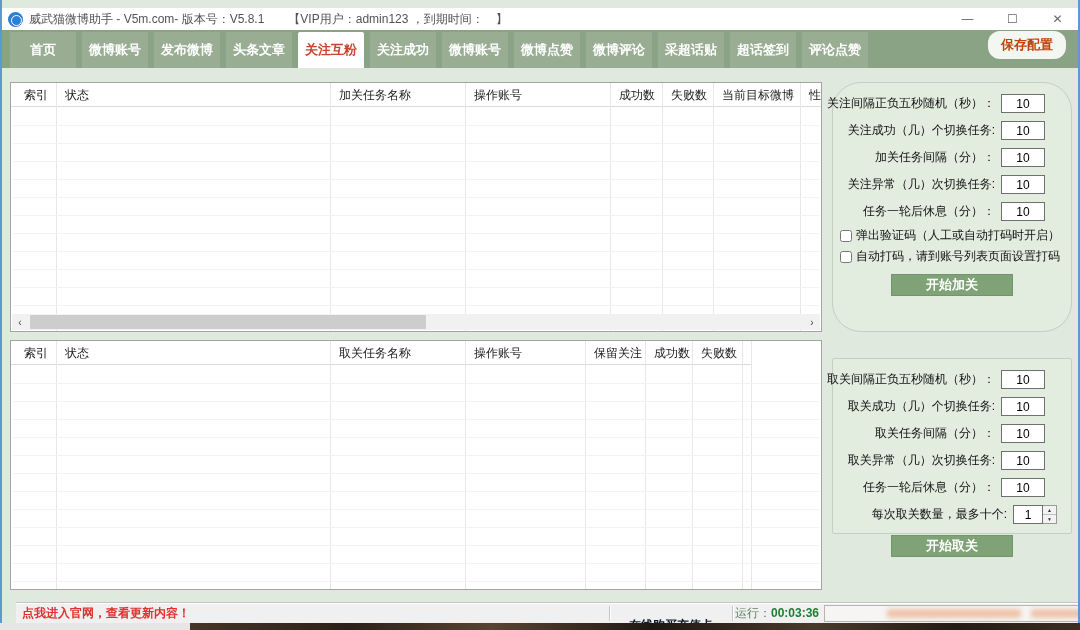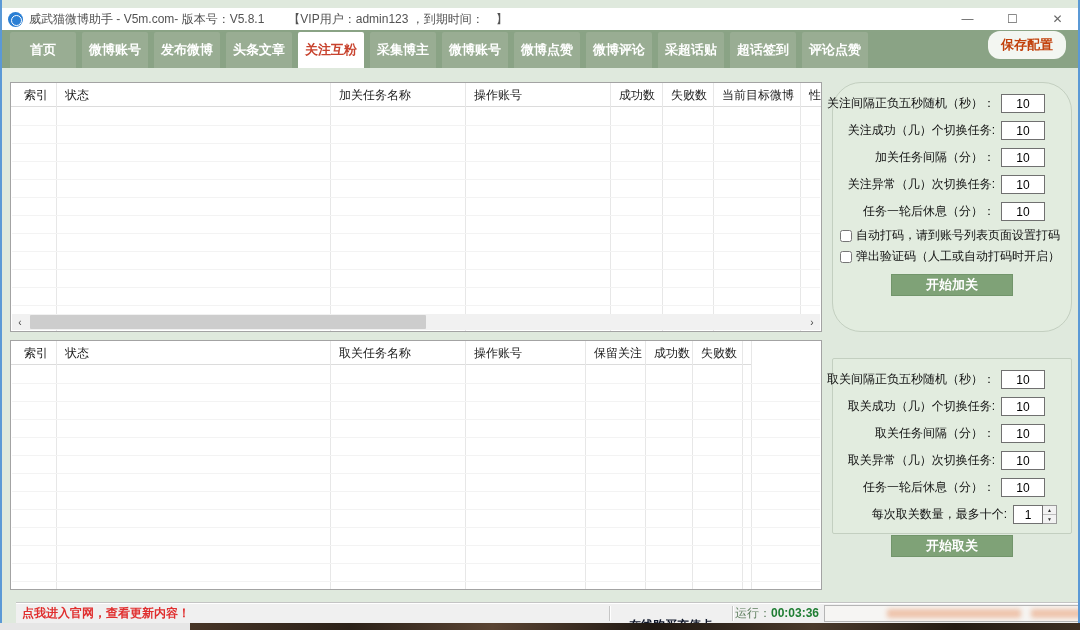--- a/index.html
+++ b/index.html
@@ -97,21 +97,21 @@
     </div>
   </div>
 
   <div class="tabbar">
     <div class="tabs">
       <div class="tab">首页</div>
       <div class="tab">微博账号</div>
       <div class="tab">发布微博</div>
       <div class="tab">头条文章</div>
       <div class="tab active">关注互粉</div>
-      <div class="tab">采集博主</div>
+      <div class="tab">关注成功</div>
       <div class="tab">微博账号</div>
       <div class="tab">微博点赞</div>
       <div class="tab">微博评论</div>
       <div class="tab">采超话贴</div>
       <div class="tab">超话签到</div>
       <div class="tab">评论点赞</div>
     </div>
     <button class="save-pill">保存配置</button>
   </div>
 
@@ -194,25 +194,25 @@
     <div class="prow">
       <span class="plabel">关注异常（几）次切换任务:</span>
       <input class="pinput" value="10" style="">
     </div>
     <div class="prow">
       <span class="plabel">任务一轮后休息（分）：</span>
       <input class="pinput" value="10" style="">
     </div>
     <label class="crow">
       <input type="checkbox" style="">
-      <span>自动打码，请到账号列表页面设置打码</span>
+      <span>弹出验证码（人工或自动打码时开启）</span>
     </label>
     <label class="crow">
       <input type="checkbox" style="">
-      <span>弹出验证码（人工或自动打码时开启）</span>
+      <span>自动打码，请到账号列表页面设置打码</span>
     </label>
     <button class="start-btn">开始加关</button>
   </div>
 
   <div class="panel p2">
     <div class="prow">
       <span class="plabel">取关间隔正负五秒随机（秒）：</span>
       <input class="pinput" value="10" style="">
     </div>
     <div class="prow">

